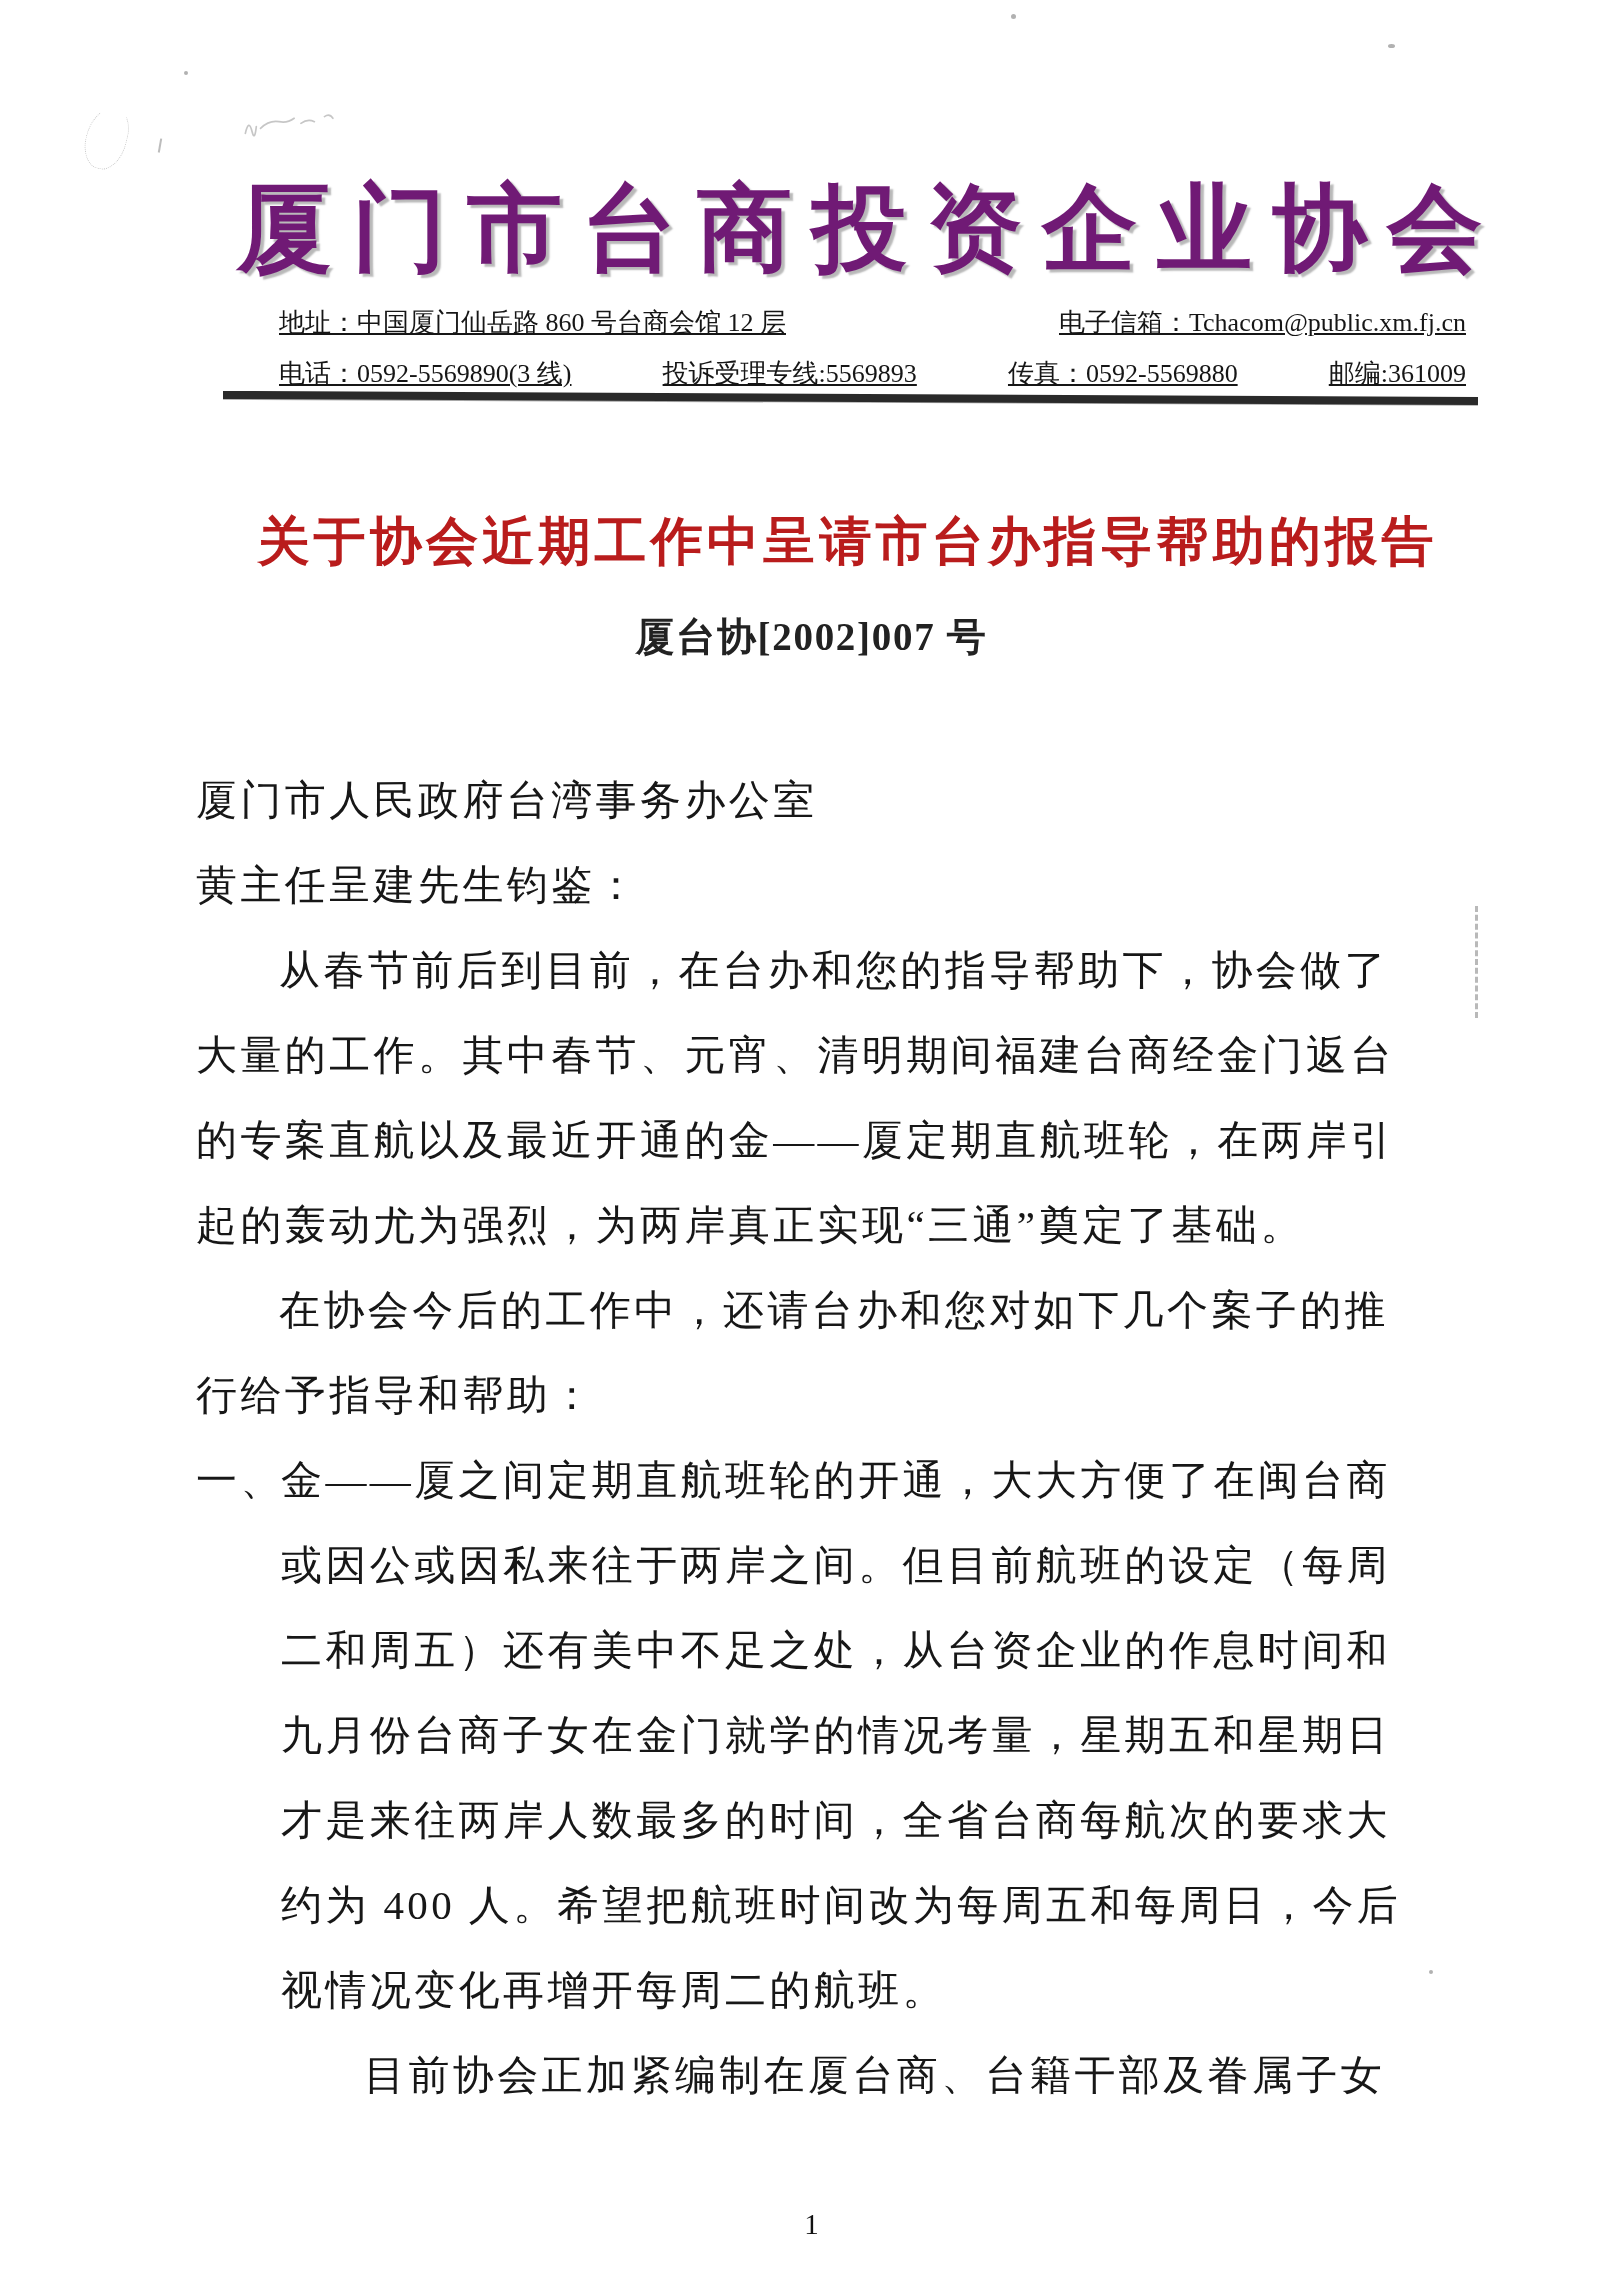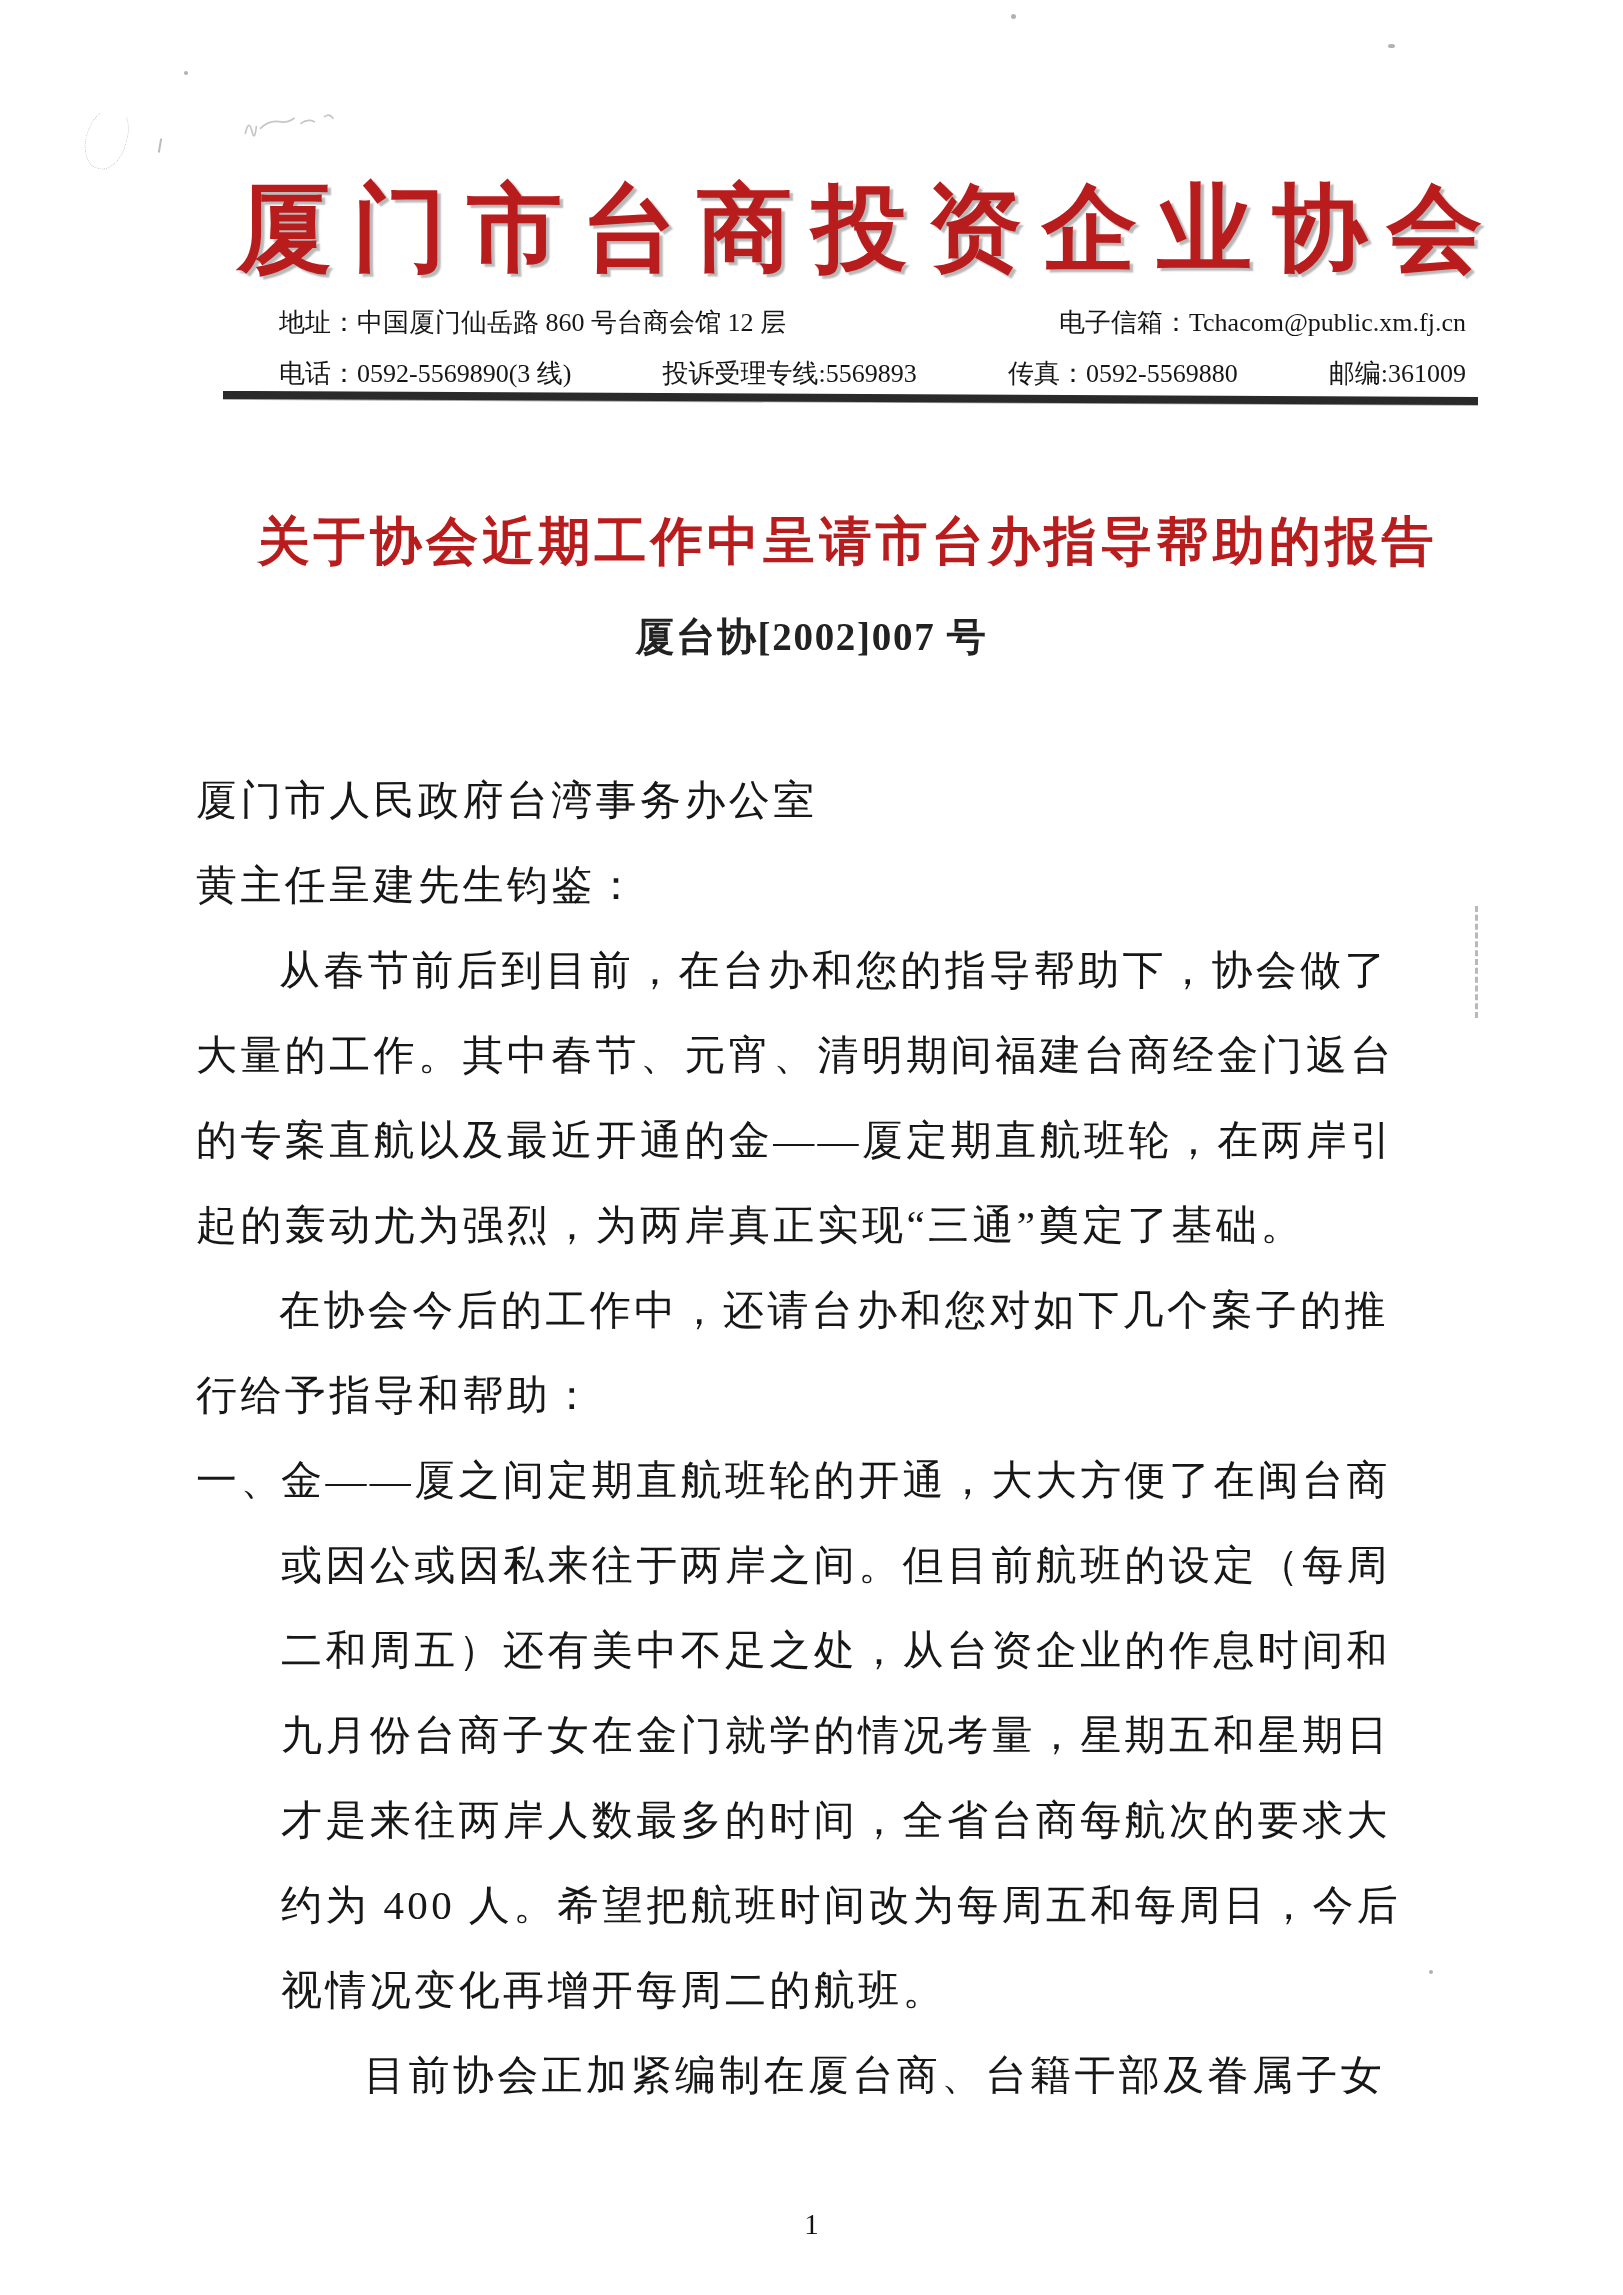--- a/index.html
+++ b/index.html
@@ -5,27 +5,27 @@
   html,body{margin:0;padding:0;background:#e8e8e8;}
   .page{
     position:relative;width:1623px;height:2295px;background:#ffffff;
     font-family:"Liberation Serif","DejaVu Serif",serif;color:#1c1c1c;
     overflow:hidden;margin:0 auto;
   }
   
   .org-title{
     position:absolute;top:162px;left:237px;width:1226px;height:135px;
     text-align:center;font-size:95px;font-weight:bold;letter-spacing:20px;
-    color:#b91c1c;text-shadow:3.4px 3.4px 1.7px rgba(0,0,0,0.28);
+    color:#701a75;text-shadow:3.4px 3.4px 1.7px rgba(0,0,0,0.28);
     white-space:nowrap;line-height:135px;
   }
   .contact-row{
     position:absolute;left:279px;right:157px;display:flex;
     justify-content:space-between;font-size:26px;line-height:37px;
-    white-space:nowrap;color:#161616;
+    white-space:nowrap;color:#161616;text-decoration:underline;
   }
   .contact-row1{top:304px;}
   .contact-row2{top:355px;gap:24px;}
   .rule{
     position:absolute;top:394px;left:223px;right:145px;height:7.6px;
     background:#2a2a2a;transform:rotate(0.28deg);
     box-shadow:0 0.8px 0 rgba(0,0,0,.35);
   }
   
   .doc-title{

